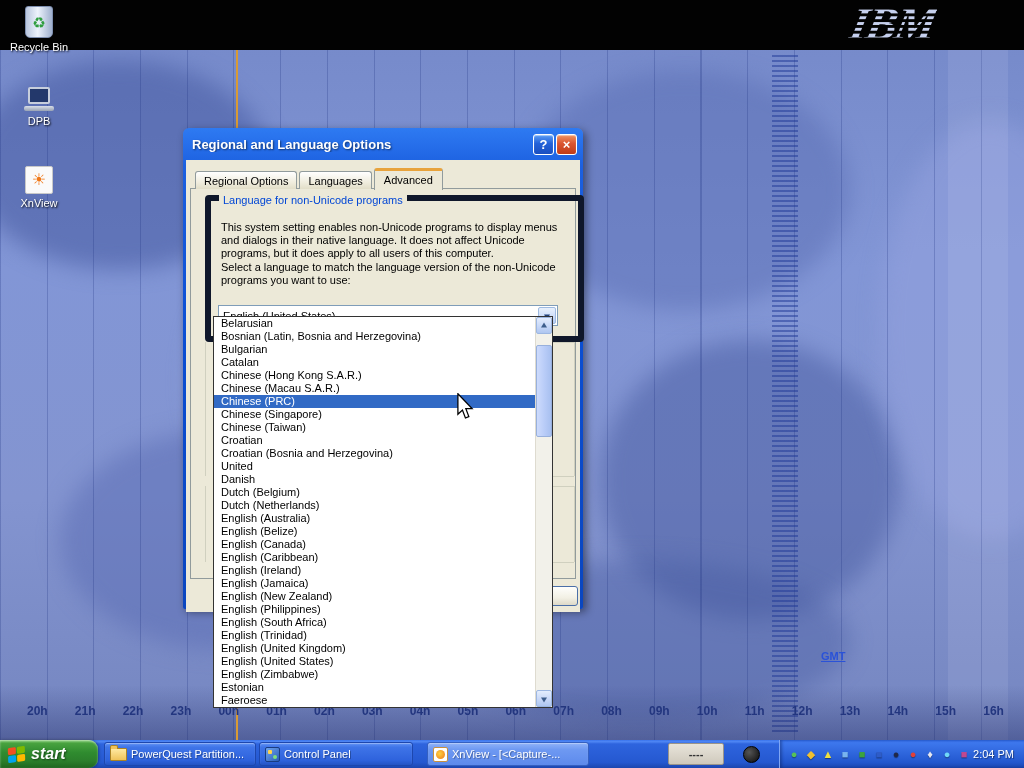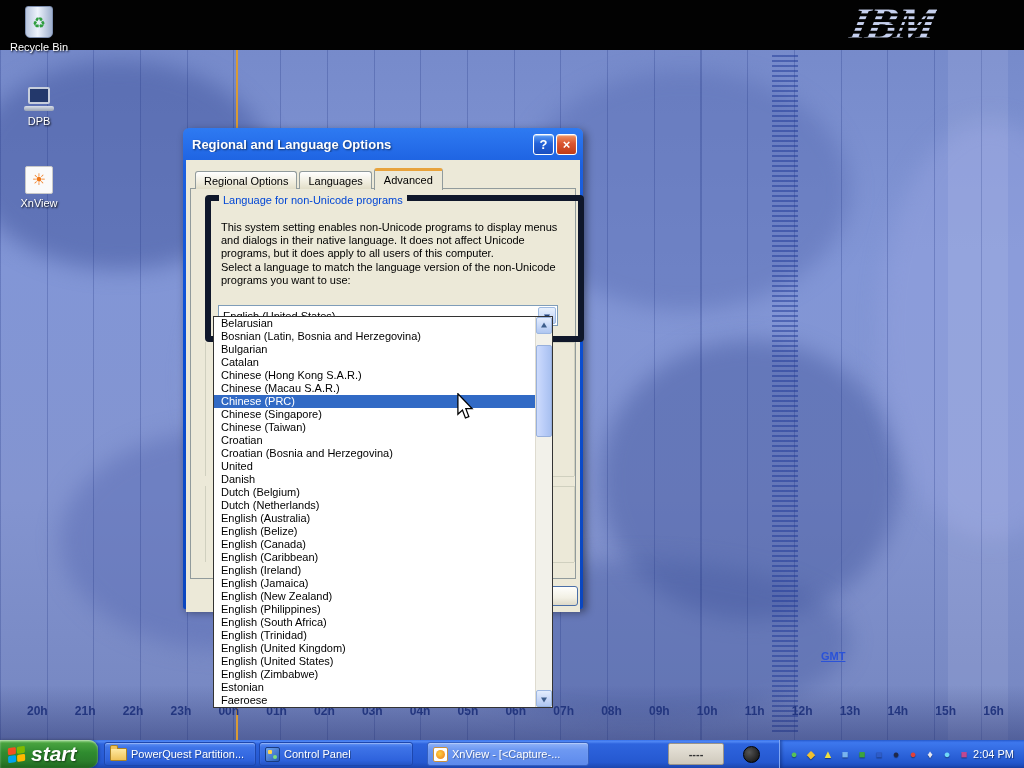--- a/index.html
+++ b/index.html
@@ -112,21 +112,21 @@
   
   .cursor{position:absolute;left:456px;top:393px;z-index:100;}
 
   
   .taskbar{position:absolute;left:0;bottom:0;width:1024px;height:28px;z-index:50;
     background:linear-gradient(180deg,var(--taskbar_top,#3A74EC) 0%,#4E86F4 6%,#2E64DE 14%,#2558D0 80%,#1C46AE 100%);}
   .start{position:absolute;left:0;top:0;height:28px;width:98px;border-radius:0 9px 9px 0;
     background:linear-gradient(180deg,#7FCB6F 0%,#48A23F 12%,var(--start_green,#2F8B2F) 45%,#2B7F2B 75%,#1F661F 100%);
     display:flex;align-items:center;padding-left:8px;box-sizing:border-box;
     box-shadow:inset 0 1px 2px rgba(255,255,255,.5),1px 0 3px rgba(0,0,0,.35);}
-  .start-text{color:#fff;font-size:21px;font-weight:bold;font-style:italic;margin-left:6px;
+  .start-text{color:#fff;font-size:16px;font-weight:bold;font-style:italic;margin-left:6px;
     text-shadow:1px 1px 2px rgba(0,0,0,.5);}
   .flag{display:grid;grid-template-columns:8px 8px;grid-template-rows:7px 7px;gap:1px;
     transform:skewY(-6deg) rotate(-2deg);}
   .flag i{border-radius:1.5px;display:block;}
   .f1{background:#F25022;} .f2{background:#7FBA00;} .f3{background:#00A4EF;} .f4{background:#FFB900;}
 
   .tbtn{position:absolute;top:2px;height:24px;border-radius:3px;box-sizing:border-box;
     background:linear-gradient(180deg,#5D90F5 0%,#3E74E8 20%,#2E62DC 80%,#2554C4 100%);
     border:1px solid #1D47AE;box-shadow:inset 0 1px 1px rgba(255,255,255,.35);
     display:flex;align-items:center;gap:4px;padding:0 5px;color:#fff;font-size:11px;}

